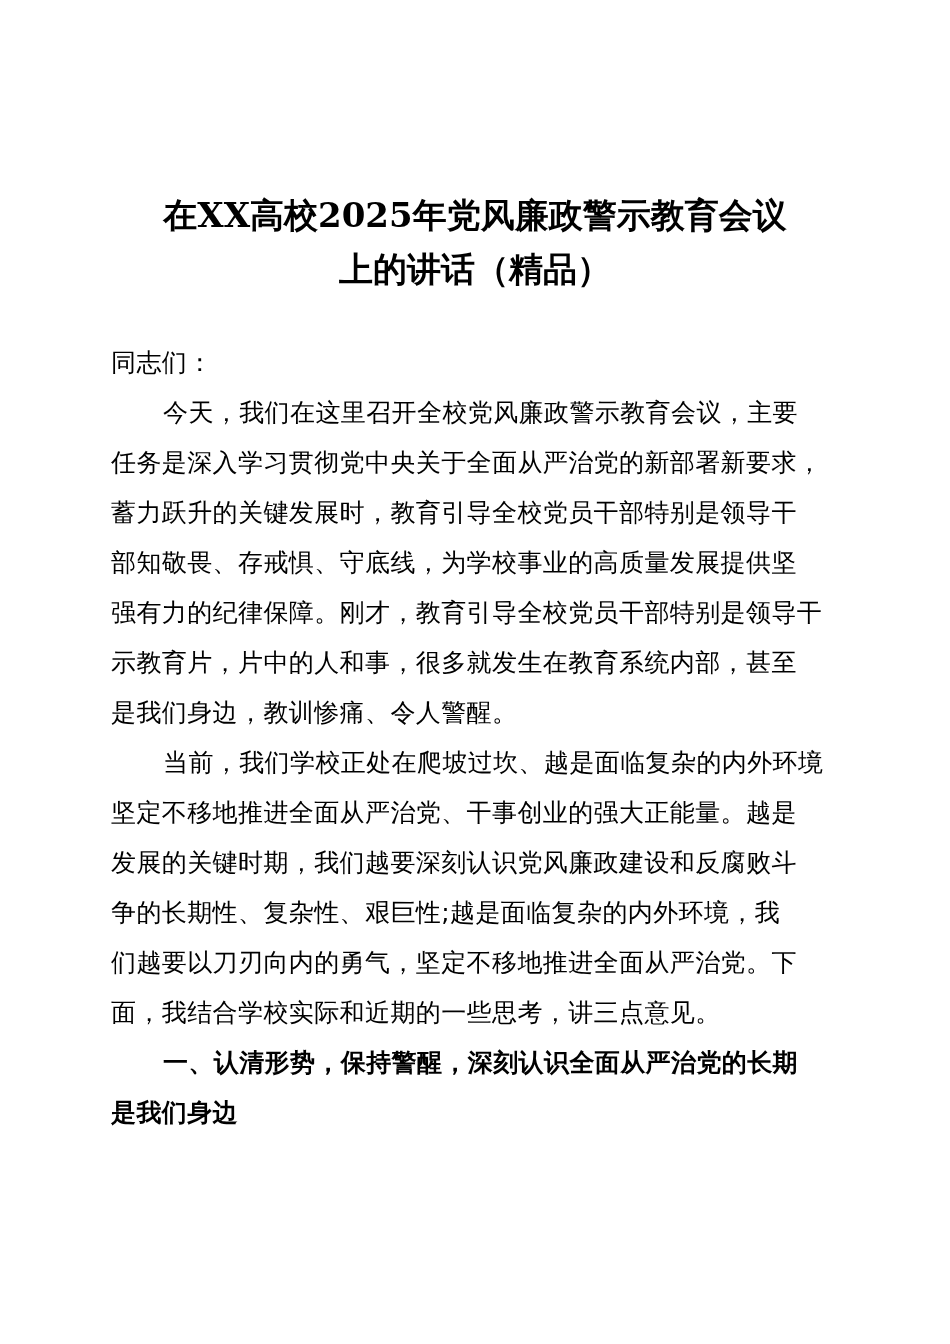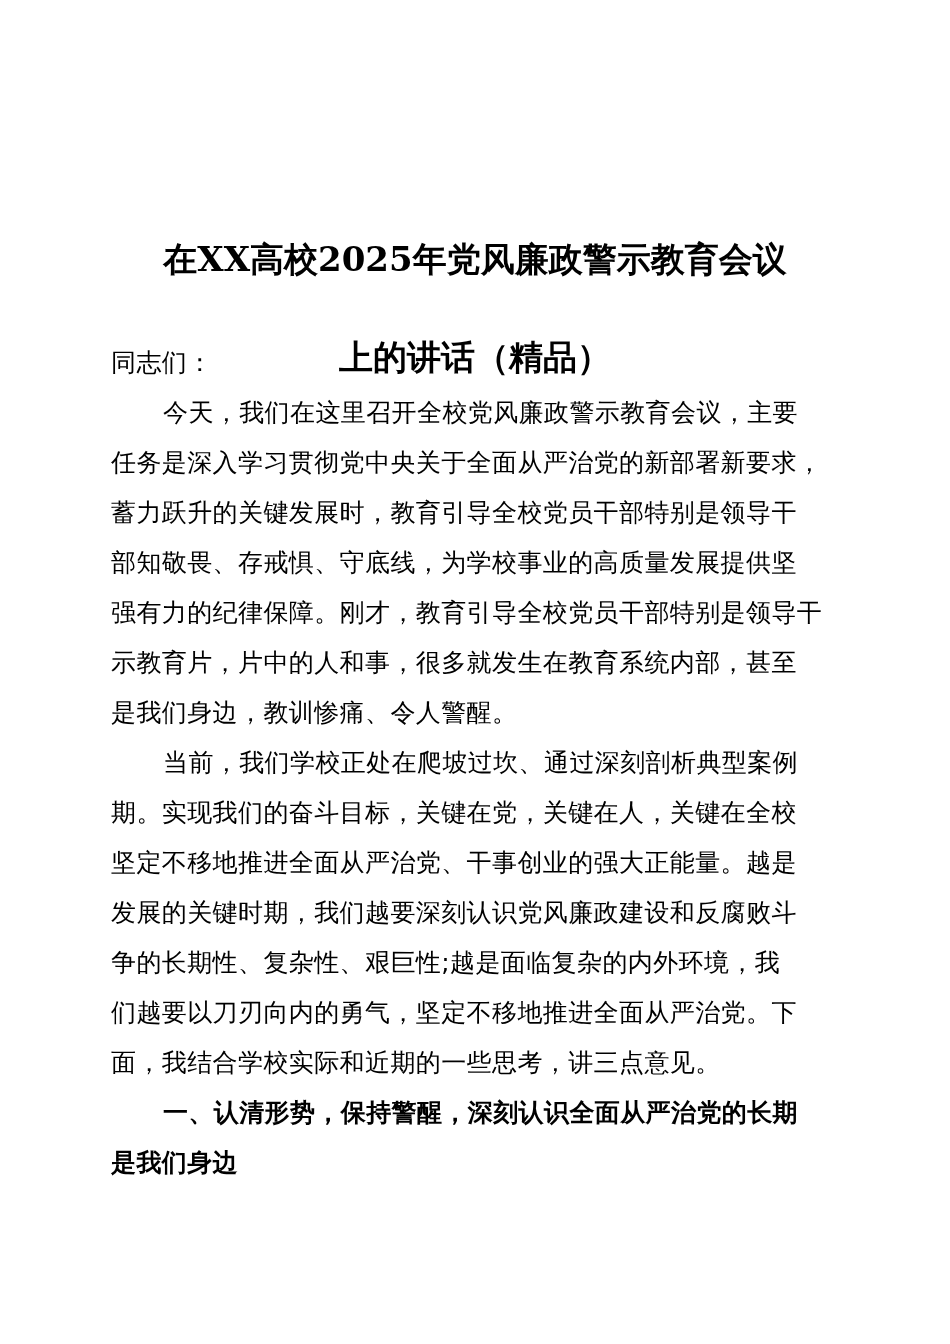--- a/index.html
+++ b/index.html
@@ -31,21 +31,20 @@
     text-align: center;
     font-family: "DejaVu Serif", "Liberation Serif", serif;
     font-weight: bold;
     font-size: 34px;
     line-height: 54px;
     letter-spacing: 0px;
   }
   .title .tline {
     display: block;
     white-space: nowrap;
-    margin-top: 44px;
   }
   .body {
     position: absolute;
     left: 111px;
     top: 338px;
     width: 700px;
   }
   .line {
     display: block;
     white-space: nowrap;
@@ -79,22 +78,21 @@
       <span class="line indent">今天，我们在这里召开全校党风廉政警示教育会议，主要</span>
       <span class="line">任务是深入学习贯彻党中央关于全面从严治党的新部署新要求，</span>
       <span class="line">蓄力跃升的关键发展时，教育引导全校党员干部特别是领导干</span>
       <span class="line">部知敬畏、存戒惧、守底线，为学校事业的高质量发展提供坚</span>
       <span class="line">强有力的纪律保障。刚才，教育引导全校党员干部特别是领导干</span>
       <span class="line">示教育片，片中的人和事，很多就发生在教育系统内部，甚至</span>
       <span class="line">是我们身边，教训惨痛、令人警醒。</span>
     </div>
 
     <div>
-      <span class="line indent">当前，我们学校正处在爬坡过坎、通过深刻剖析典型案例</span>
-      <span class="line">期。实现我们的奋斗目标，关键在党，关键在人，关键在全校</span>
+      <span class="line indent">当前，我们学校正处在爬坡过坎、越是面临复杂的内外环境</span>
       <span class="line">坚定不移地推进全面从严治党、干事创业的强大正能量。越是</span>
       <span class="line">发展的关键时期，我们越要深刻认识党风廉政建设和反腐败斗</span>
       <span class="line">争的长期性、复杂性、艰巨性;越是面临复杂的内外环境，我</span>
       <span class="line">们越要以刀刃向内的勇气，坚定不移地推进全面从严治党。下</span>
       <span class="line">面，我结合学校实际和近期的一些思考，讲三点意见。</span>
     </div>
 
     <div>
       <span class="line indent heading">一、认清形势，保持警醒，深刻认识全面从严治党的长期</span>
       <span class="line heading">是我们身边</span>

